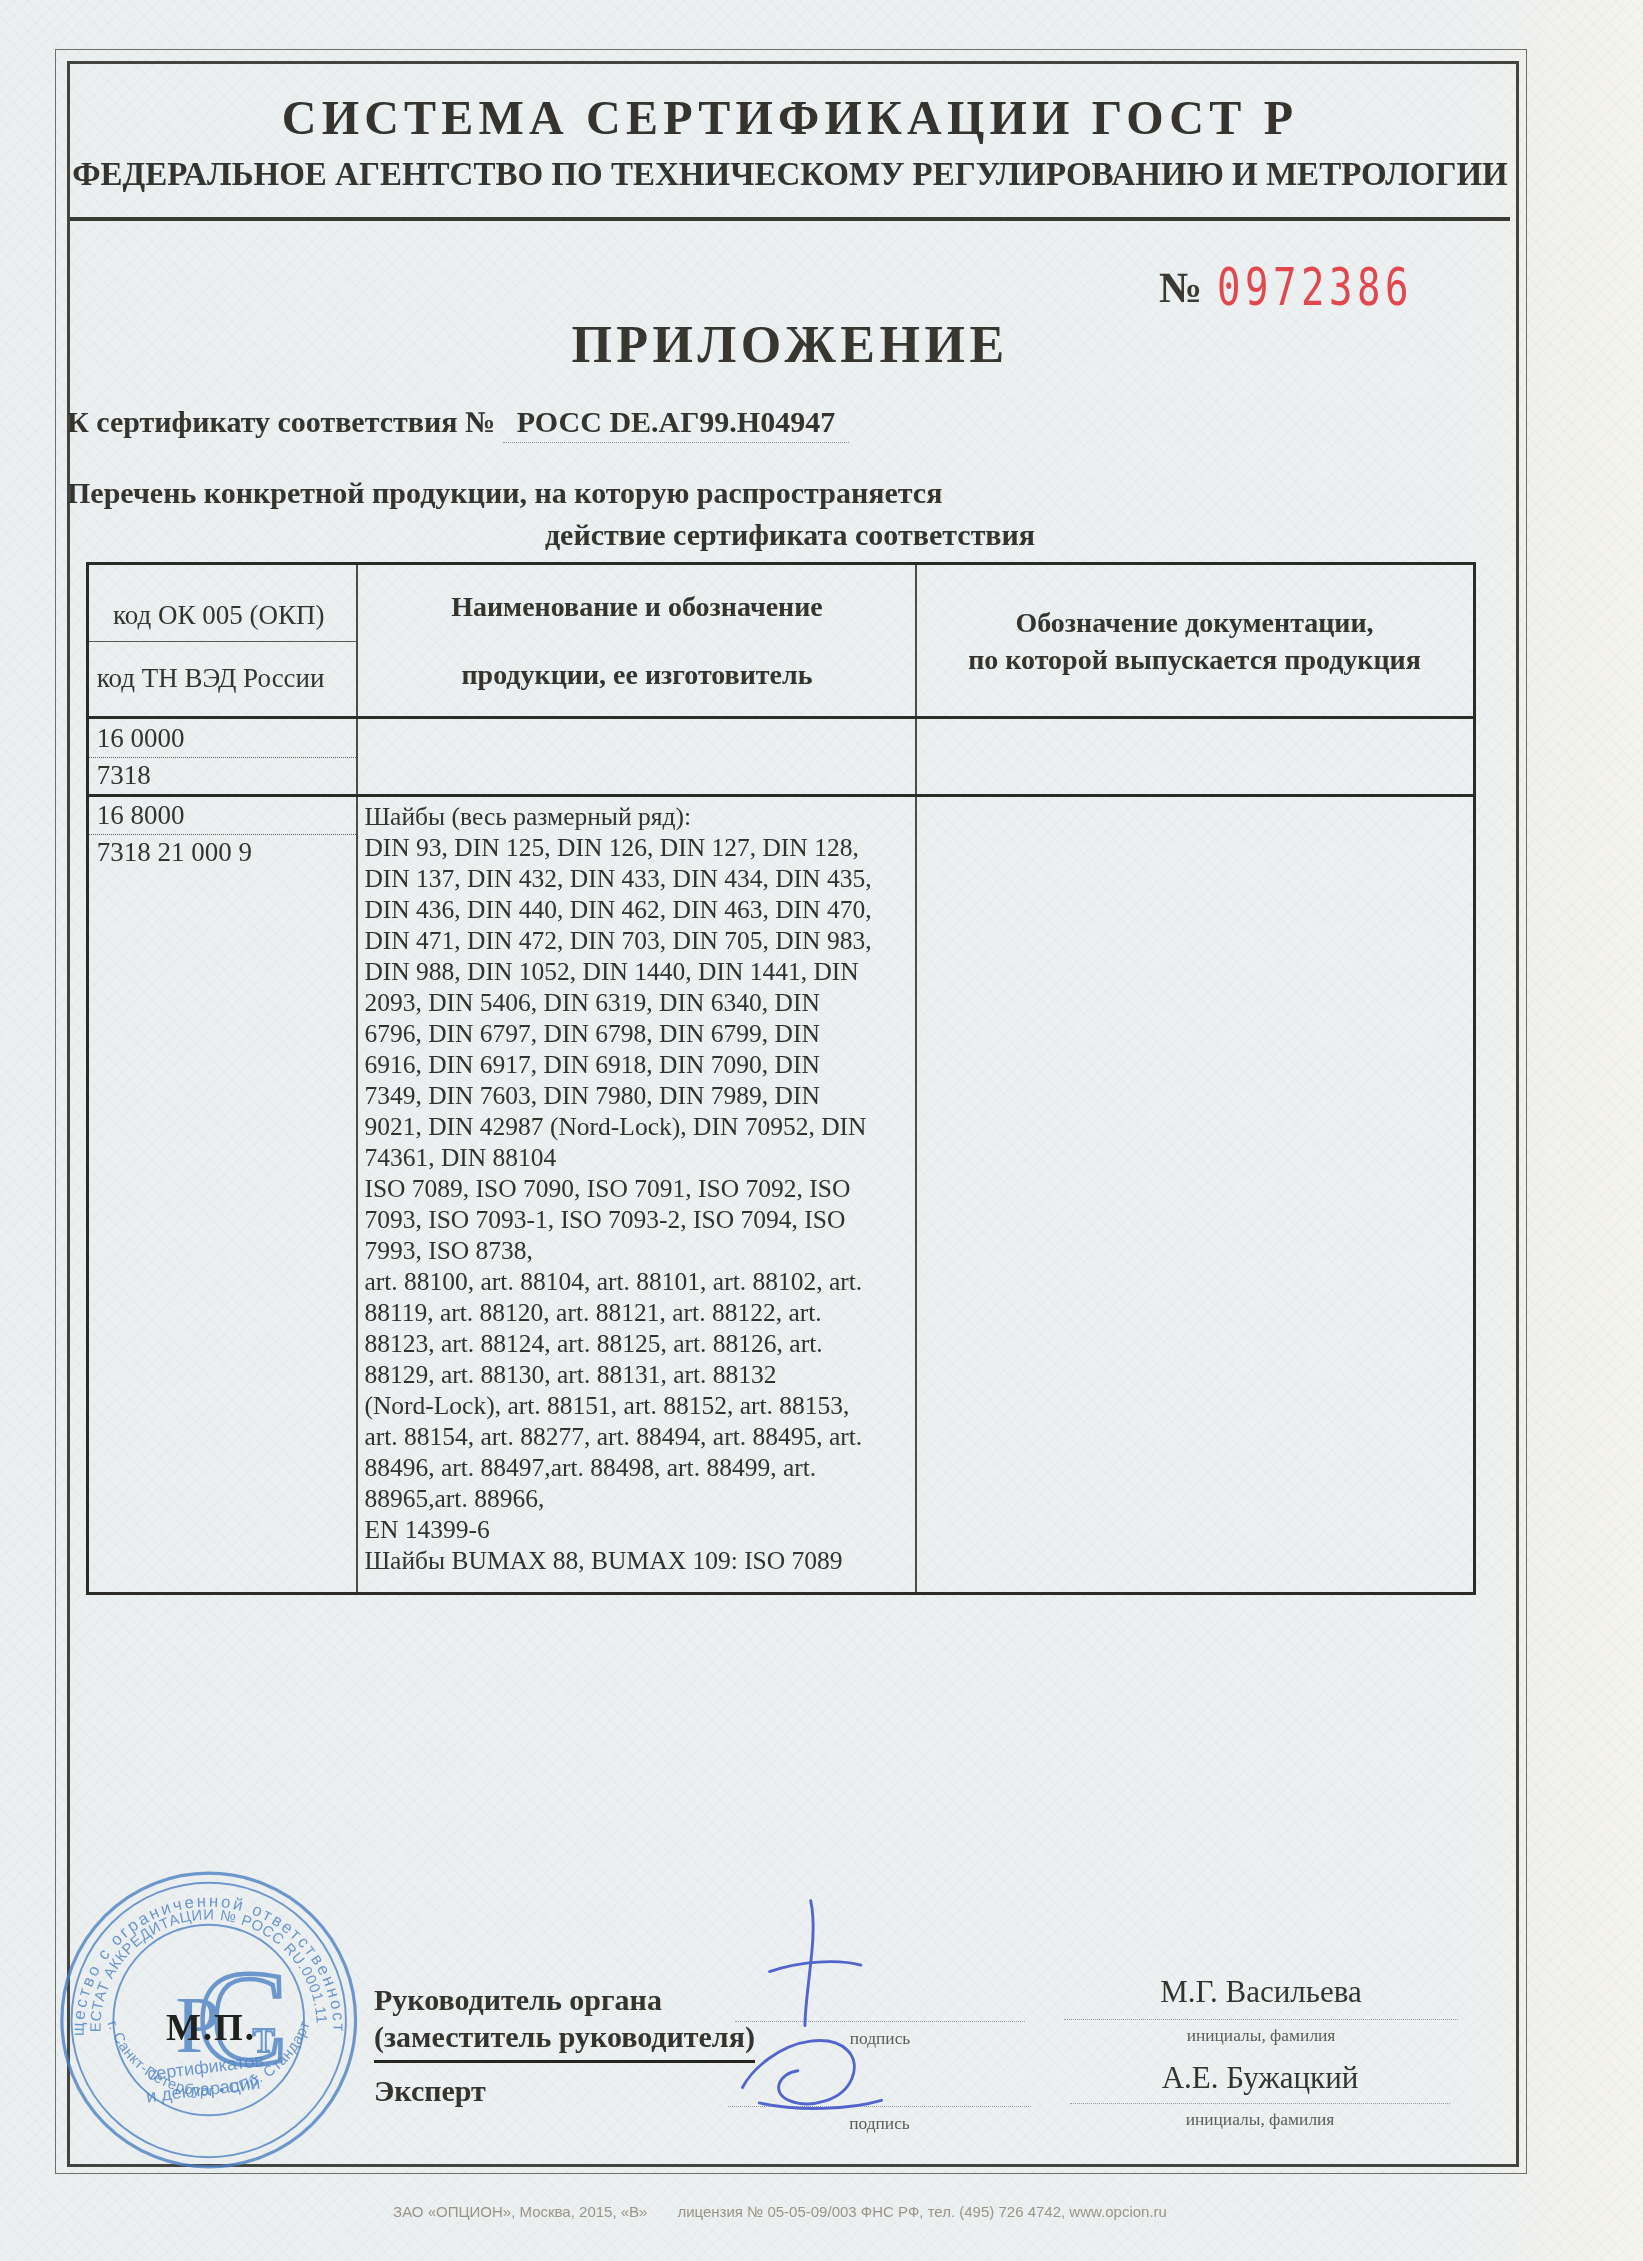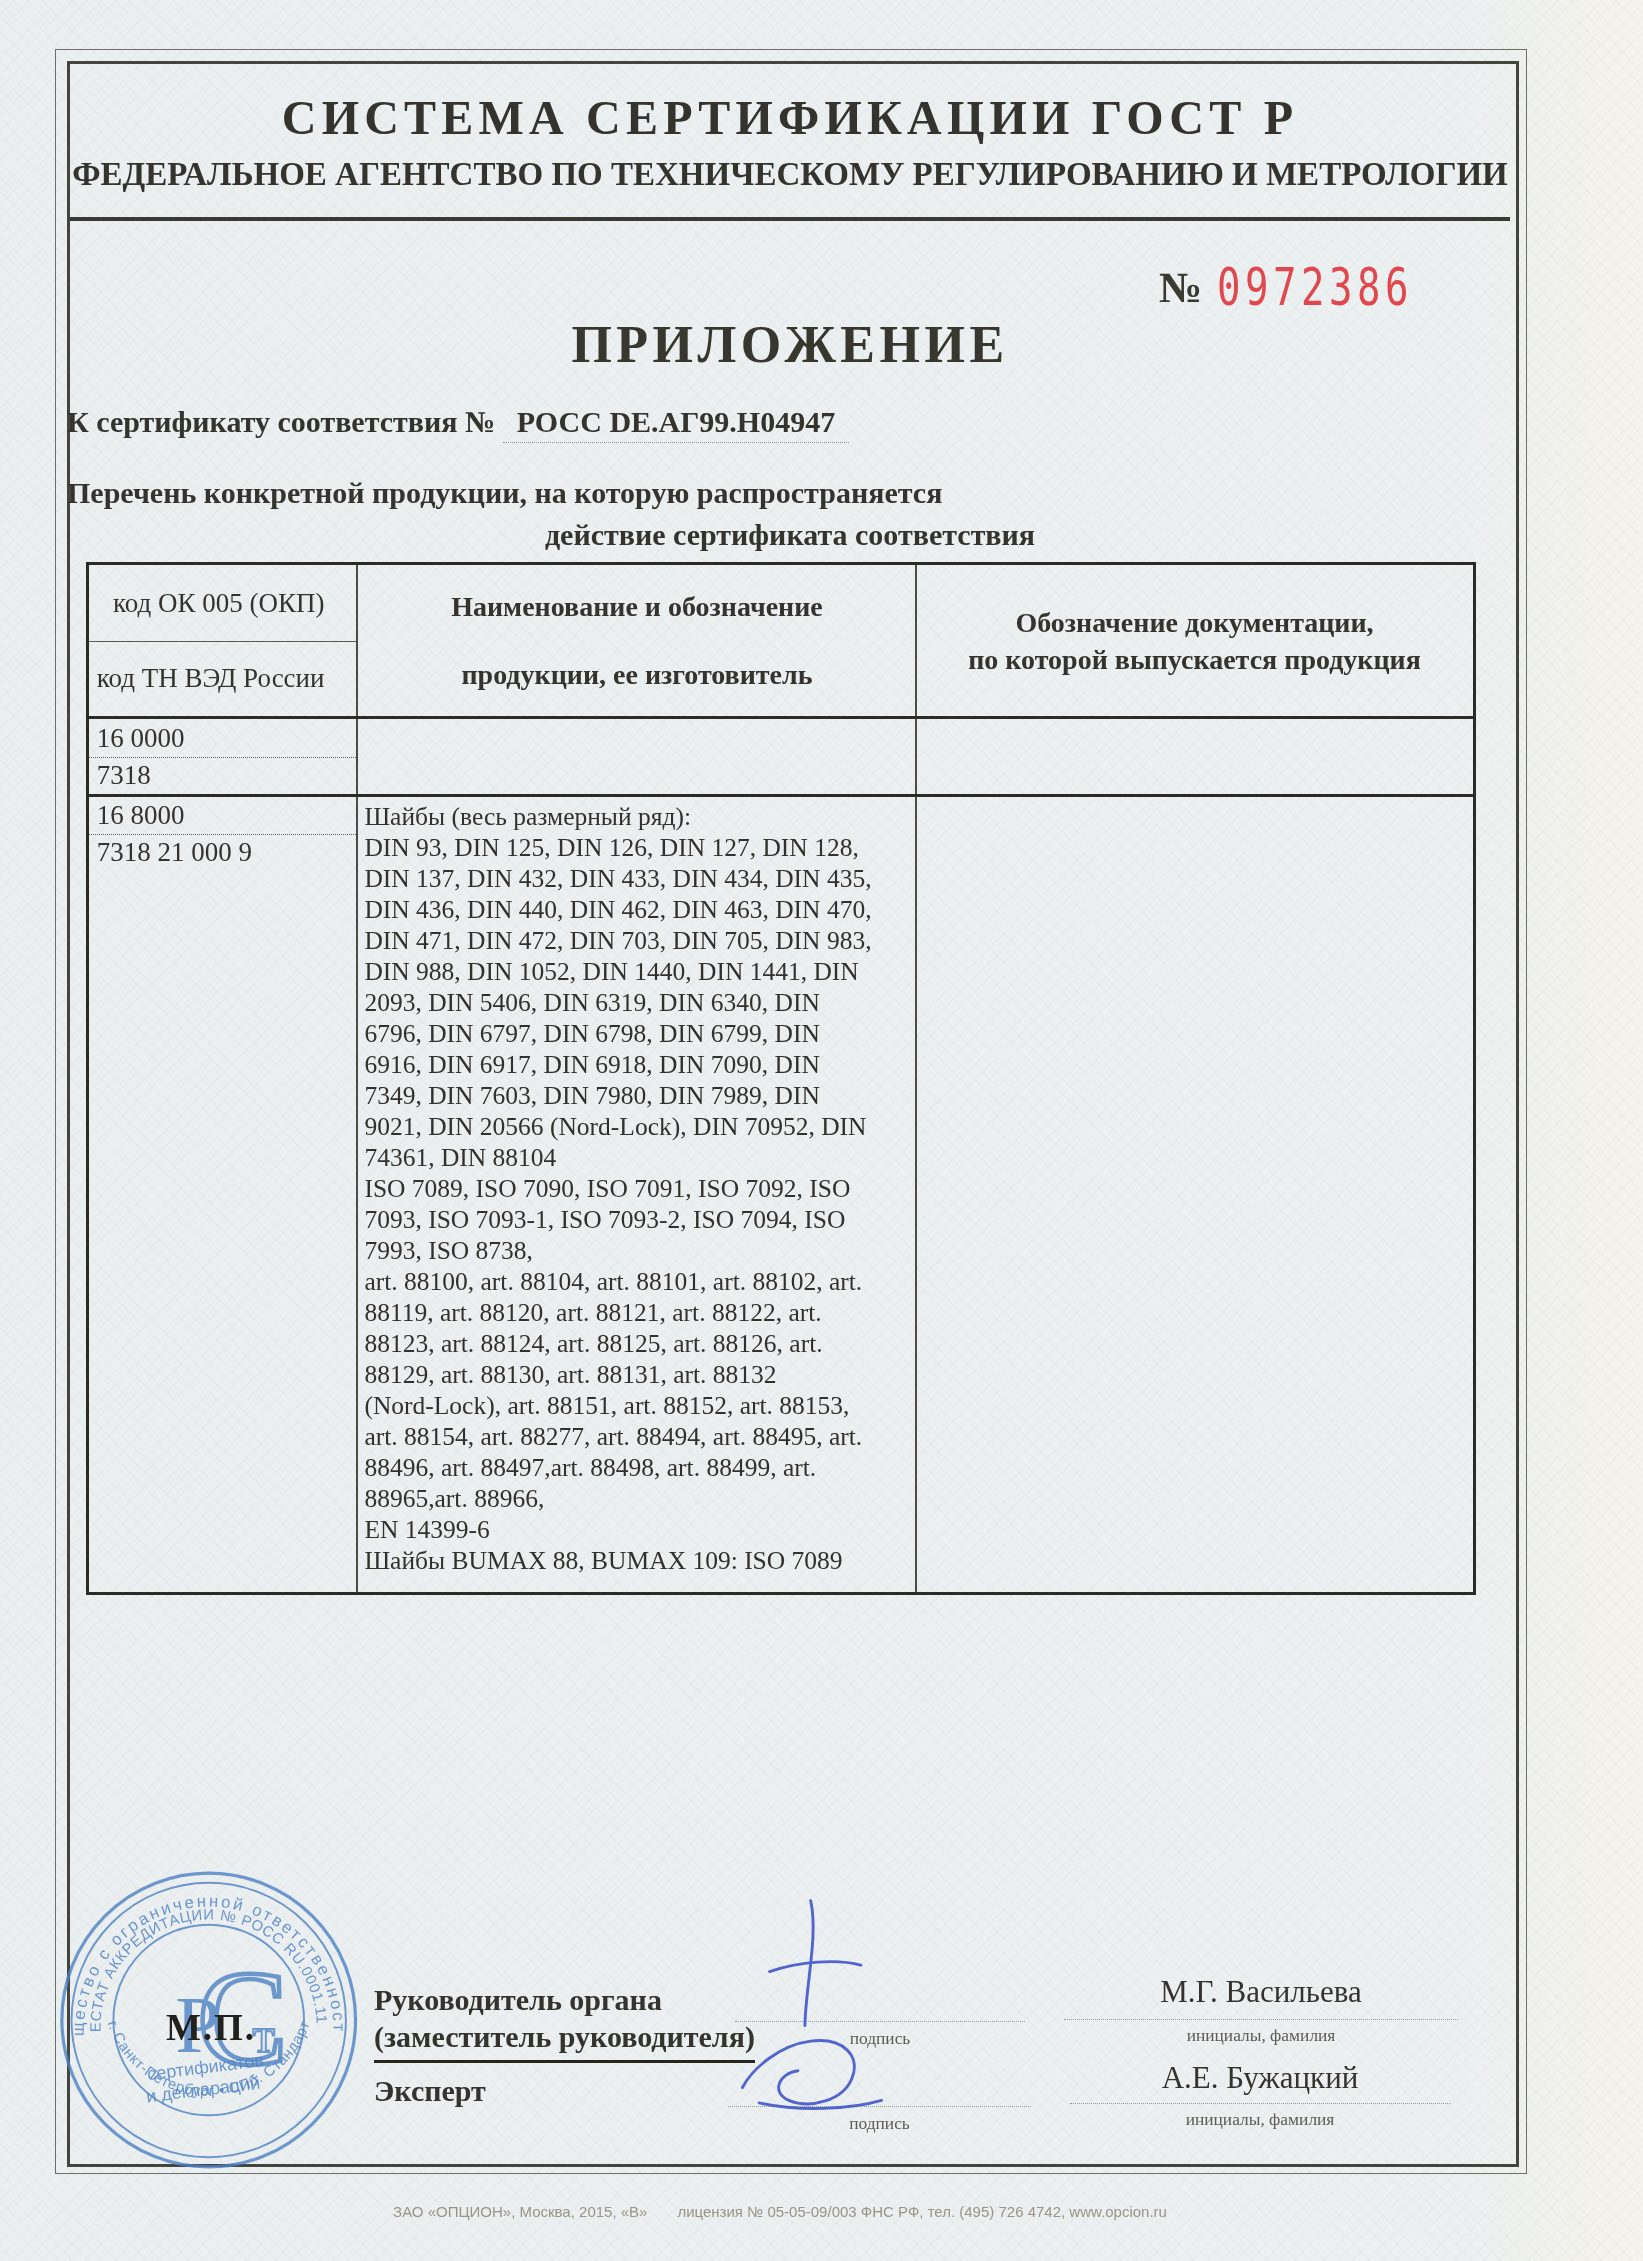--- a/index.html
+++ b/index.html
@@ -91,21 +91,21 @@
   <div class="abs sub1">Перечень конкретной продукции, на которую распространяется</div>
   <div class="abs sub2">действие сертификата соответствия</div>
 
   <div class="abs tbl">
     <div class="v1"></div>
     <div class="v2"></div>
     <div class="h1"></div>
     <div class="h2"></div>
     <div class="c1split"></div>
 
-    <div class="cell code-hdr" style="left:0;top:23px;width:318px;padding-left:24px;">код ОК 005 (ОКП)</div>
+    <div class="cell code-hdr" style="left:0;top:35px;width:318px;padding-left:24px;">код ОК 005 (ОКП)</div>
     <div class="cell code-hdr" style="left:0;top:98px;width:267px;">код ТН ВЭД России</div>
     <div class="cell col-hdr" style="left:269px;top:0;width:558px;height:151px;gap:31px;">
         <div>Наименование и обозначение</div>
         <div>продукции, ее изготовитель</div>
       </div>
     <div class="cell col-hdr" style="left:828px;top:0;width:555px;height:151px;">
         <div>Обозначение документации,</div>
         <div>по которой выпускается продукция</div>
       </div>
 
@@ -125,21 +125,21 @@
         <div>Шайбы (весь размерный ряд):</div>
         <div>DIN 93, DIN 125, DIN 126, DIN 127, DIN 128,</div>
         <div>DIN 137, DIN 432, DIN 433, DIN 434, DIN 435,</div>
         <div>DIN 436, DIN 440, DIN 462, DIN 463, DIN 470,</div>
         <div>DIN 471, DIN 472, DIN 703, DIN 705, DIN 983,</div>
         <div>DIN 988, DIN 1052, DIN 1440, DIN 1441, DIN</div>
         <div>2093, DIN 5406, DIN 6319, DIN 6340, DIN</div>
         <div>6796, DIN 6797, DIN 6798, DIN 6799, DIN</div>
         <div>6916, DIN 6917, DIN 6918, DIN 7090, DIN</div>
         <div>7349, DIN 7603, DIN 7980, DIN 7989, DIN</div>
-        <div>9021, DIN 20566 (Nord-Lock), DIN 70952, DIN</div>
+        <div>9021, DIN 42987 (Nord-Lock), DIN 70952, DIN</div>
         <div>74361, DIN 88104</div>
         <div>ISO 7089, ISO 7090, ISO 7091, ISO 7092, ISO</div>
         <div>7093, ISO 7093-1, ISO 7093-2, ISO 7094, ISO</div>
         <div>7993, ISO 8738,</div>
         <div>art. 88100, art. 88104, art. 88101, art. 88102, art.</div>
         <div>88119, art. 88120, art. 88121, art. 88122, art.</div>
         <div>88123, art. 88124, art. 88125, art. 88126, art.</div>
         <div>88129, art. 88130, art. 88131, art. 88132</div>
         <div>(Nord-Lock), art. 88151, art. 88152, art. 88153,</div>
         <div>art. 88154, art. 88277, art. 88494, art. 88495, art.</div>

